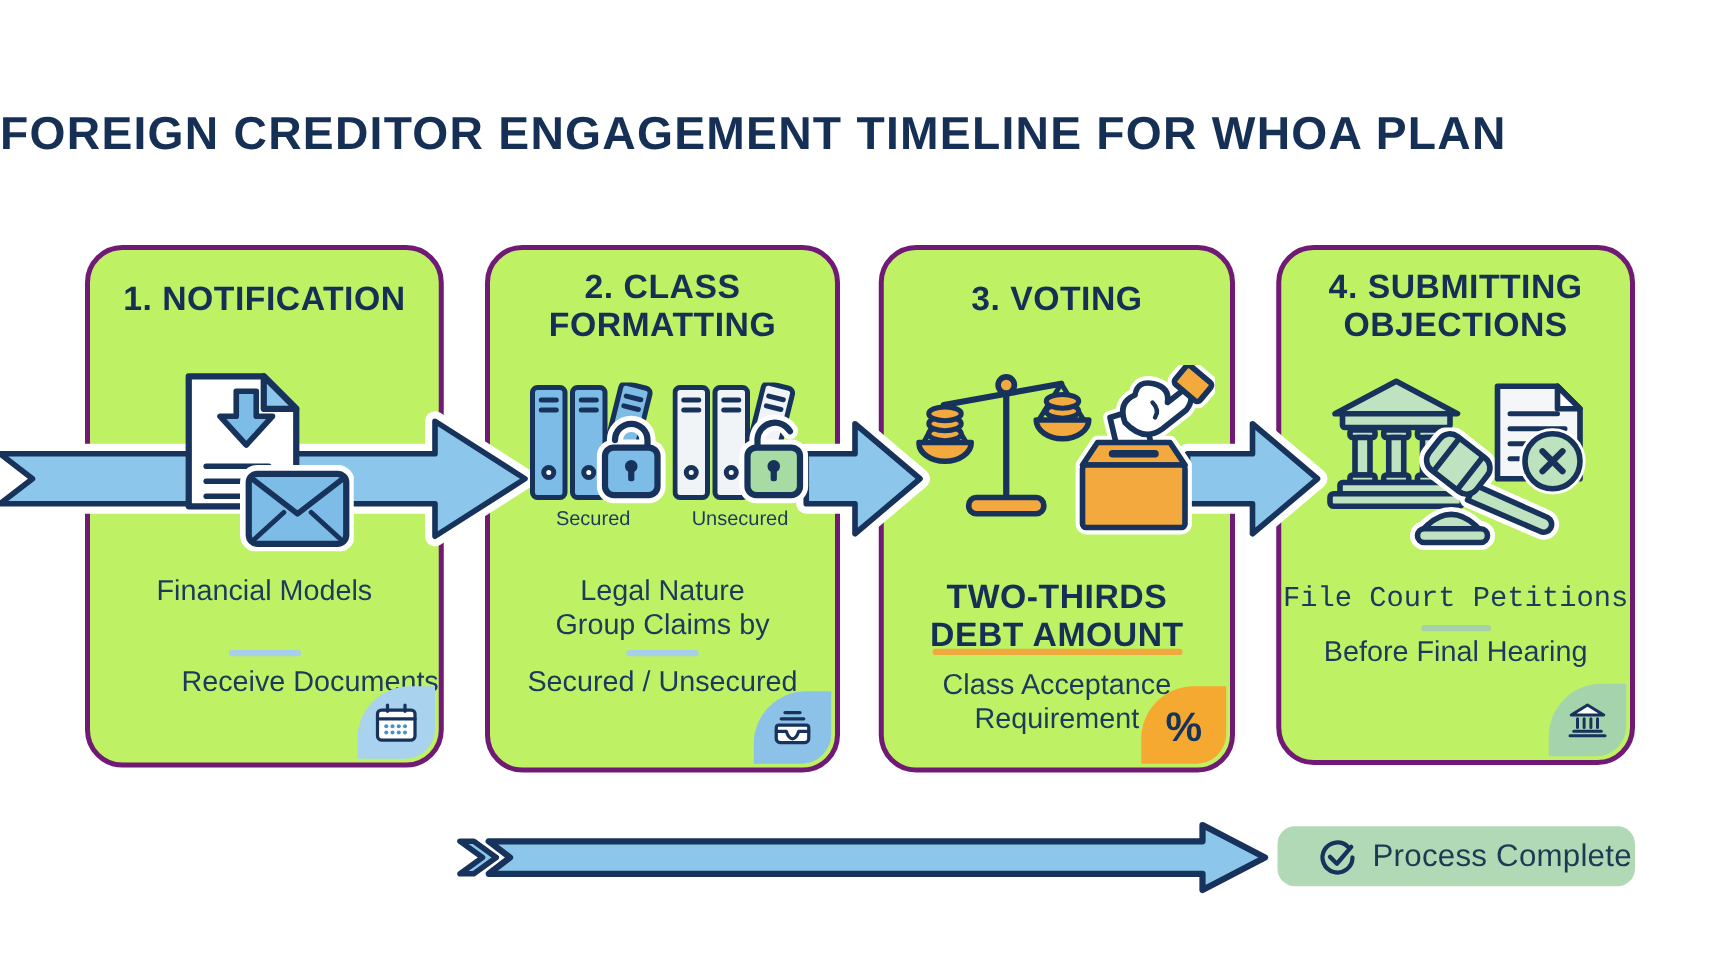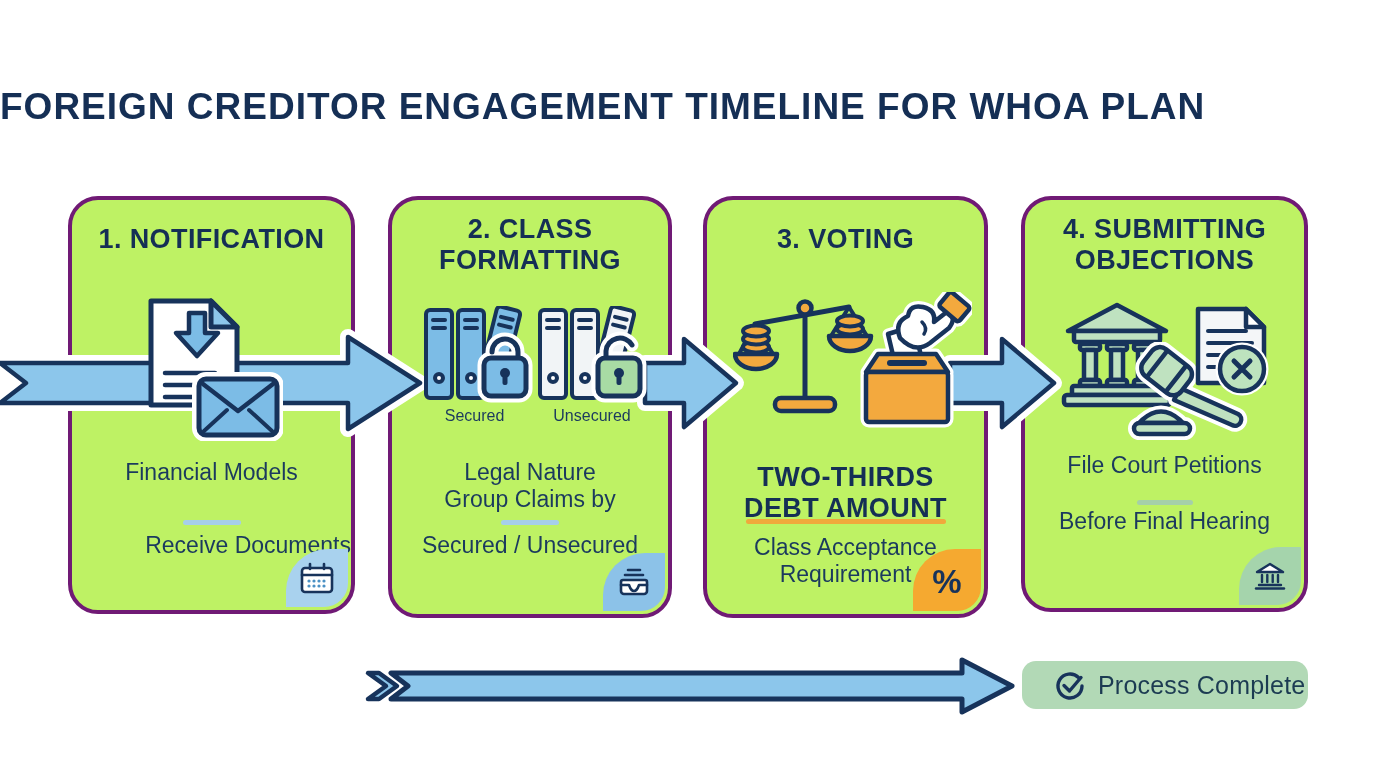--- a/index.html
+++ b/index.html
@@ -119,21 +119,21 @@
     <div class="corner corner-big" style="background:#F5A930;">
       <div class="pct">%</div>
     </div>
   </div>
 
   <div class="card" id="card4">
     <div class="chead htop2">
       <span>4. SUBMITTING</span>
       <span>OBJECTIONS</span>
     </div>
-    <div class="btext" style="top:252px;">
+    <div class="btext" style="top:266px;font-family:Liberation Mono, monospace;">
       <span>File Court Petitions</span>
     </div>
     <div class="divider" style="top:300px;left:calc(50% - 28px);width:56px;background:#A5D0A9;"></div>
     <div class="btext" style="top:308px;">
       <span>Before Final Hearing</span>
     </div>
     <div class="corner" style="background:#A5D4AC;">
       <svg width="34" height="30" viewBox="0 0 34 30">
         <g stroke="#17335B" stroke-width="2.4" stroke-linecap="round" stroke-linejoin="round" fill="none">
           <path d="M4,11 L17,3 L30,11 z" fill="#fff"></path>

